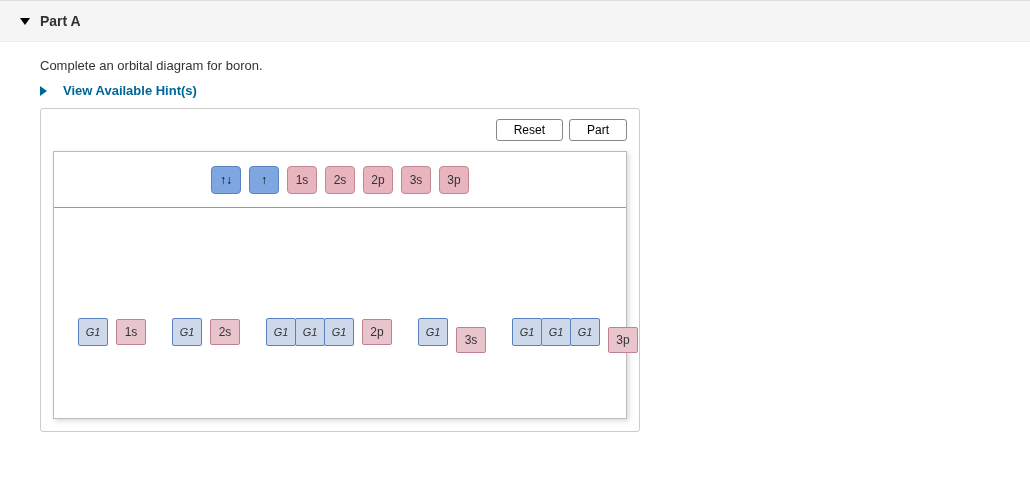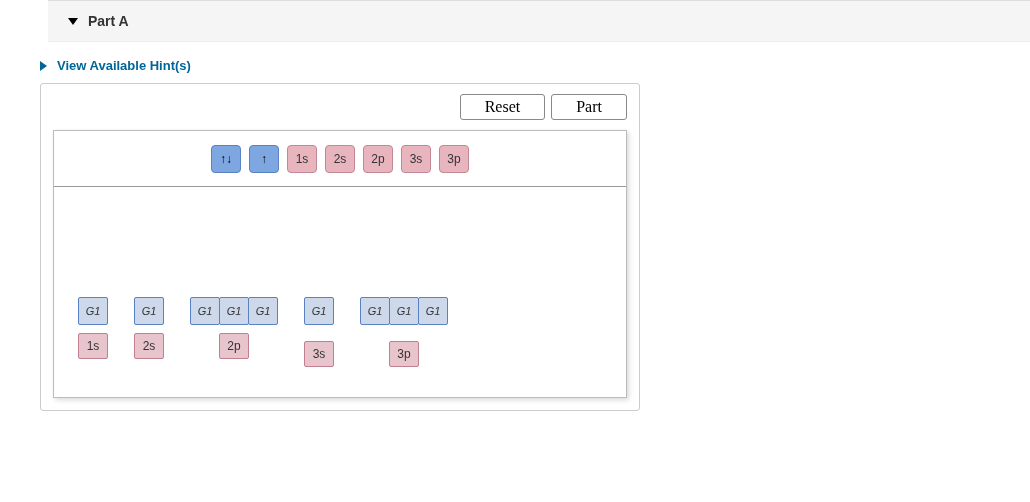--- a/index.html
+++ b/index.html
@@ -1,50 +1,51 @@
 <!DOCTYPE html>
 <html><head>
 <meta charset="utf-8">
 <style>
 * { box-sizing: border-box; margin: 0; padding: 0; }
 body { font-family: Arial, Helvetica, sans-serif; font-size: 13px; color: #333; }
-.header-bar { background: #f5f5f5; border-top: 1px solid #ddd; border-bottom: 1px solid #eee; padding: 12px 20px; display: flex; align-items: center; gap: 10px; margin-left: 48px; }
+.header-bar { background: #f5f5f5; border-top: 1px solid #ddd; border-bottom: 1px solid #eee; padding: 12px 20px; display: flex; align-items: center; gap: 10px; }
 .header-bar .caret { width: 0; height: 0; border-left: 5px solid transparent; border-right: 5px solid transparent; border-top: 7px solid #000; }
 .header-bar .title { font-weight: bold; font-size: 14px; }
 .content { padding: 16px 40px 20px 40px; }
 .instruction-1 { margin-bottom: 10px; }
 .instruction-2 { font-weight: bold; margin-bottom: 12px; line-height: 1.3; }
-.hints-link { color: #006699; font-weight: bold; font-size: 13px; display: flex; align-items: center; gap: 10px; cursor: pointer; margin-bottom: 10px; }
+.hints-link { color: #006699; font-weight: bold; font-size: 13px; display: flex; align-items: center; gap: 16px; cursor: pointer; margin-bottom: 10px; }
 .hints-link .caret-r { width: 0; height: 0; border-top: 5px solid transparent; border-bottom: 5px solid transparent; border-left: 7px solid #006699; }
 .workspace { border: 1px solid #ccc; border-radius: 3px; width: 600px; padding: 0; background: #fff; }
 .ws-top { display: flex; justify-content: flex-end; padding: 10px 12px 10px 12px; gap: 6px; }
-.btn { border: 1px solid #888; background: #fff; border-radius: 3px; padding: 3px 24px; font-size: 16px; cursor: pointer; font-family: Liberation Serif, serif; }
+.btn { border: 1px solid #888; background: #fff; border-radius: 3px; padding: 3px 17px; font-size: 12px; cursor: pointer; }
 .canvas { margin: 0 12px 12px 12px; border: 1px solid #bbb; background: #fff; box-shadow: 2px 2px 5px rgba(0,0,0,.15); }
 .palette { height: 56px; border-bottom: 1px solid #999; display: flex; align-items: center; justify-content: center; gap: 8px; }
 .chip { width: 30px; height: 28px; border-radius: 4px; border: 1px solid #888; display: flex; align-items: center; justify-content: center; font-size: 12px; cursor: grab; }
 .chip.blue { background: #7ea6e0; border-color: #5a82c2; color: #000; }
 .chip.pink { background: #e8b5bf; border-color: #c28792; color: #333; }
 .stage { height: 210px; position: relative; padding-top: 110px; }
 .groups { display: flex; gap: 26px; padding-left: 24px; align-items: flex-end; }
-.group { display: flex; flex-direction: column; align-items: center; gap: 8px; }
+.group { display: flex; align-items: center; gap: 8px; }
 .slots { display: flex; }
 .slot { width: 30px; height: 28px; border: 1px solid #5a82c2; background: #cdd8ea; border-radius: 2px; display: flex; align-items: center; justify-content: center; font-size: 11px; font-style: italic; color: #333; cursor: pointer; margin-left: -1px; }
 .slots .slot:first-child { margin-left: 0; }
 .label-slot { width: 30px; height: 26px; border: 1px solid #c08090; background: #e8c5cc; border-radius: 2px; display: flex; align-items: center; justify-content: center; font-size: 12px; color: #333; cursor: pointer; }
 .grp-3s .label-slot, .grp-3p .label-slot { position: relative; top: 8px; }
 </style>
 </head>
 <body>
 
 <div class="header-bar">
   <span class="caret"></span>
   <span class="title">Part A</span>
 </div>
 
 <div class="content">
+  <p class="instruction-1">Complete an orbital diagram for boron.</p>
 
   <div class="hints-link">
     <span class="caret-r"></span>
     <span>View Available Hint(s)</span>
   </div>
 
   <div class="workspace">
     <div class="ws-top">
       <button class="btn">Reset</button>
       <button class="btn">Part</button>

